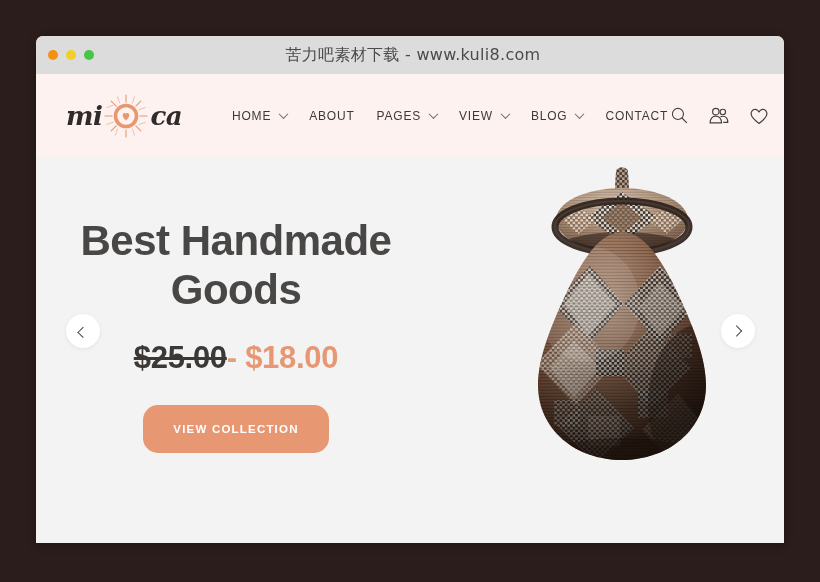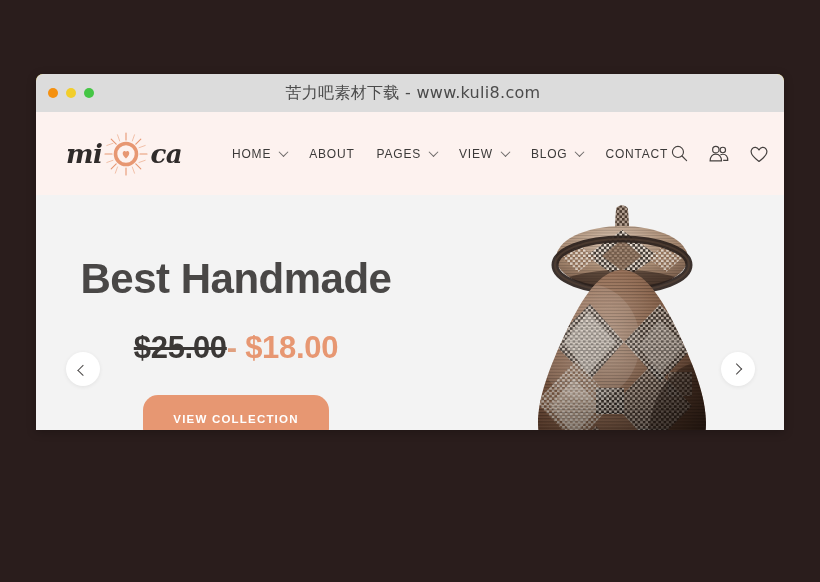--- a/index.html
+++ b/index.html
@@ -11,26 +11,25 @@
   }
   .page-bg {
     position:absolute; inset:0;
     background:#2a1d1c;
   }
 
   
   .window {
     position:absolute;
     left:36px; top:36px;
-    width:748px; height:356px;
+    width:748px; height:507px;
     border-radius:7px 7px 0 0;
     overflow:hidden;
     background:#fde047;
     box-shadow:0 2px 10px rgba(0,0,0,0.25);
-    margin-top:38px;
   }
 
   .titlebar {
     position:relative;
     height:38px;
     background:#dcdcdc;
     display:flex;
     align-items:center;
   }
   .traffic {
@@ -310,20 +309,21 @@
     <div class="arrow left">
       <i></i>
     </div>
     <div class="arrow right">
       <i></i>
     </div>
 
     <div class="hero-text">
       <h1 class="hero-title">
         <span>Best Handmade</span><br>
+        <span>Goods</span>
       </h1>
       <div class="hero-price">
         <span class="price-old">$25.00</span><span class="price-dash">-</span> <span class="price-new">$18.00</span>
       </div>
       <button class="btn-collection">VIEW COLLECTION</button>
     </div>
 
     <div class="product">
       <svg viewBox="0 0 260 330" preserveAspectRatio="xMidYMid meet">
         <defs>

